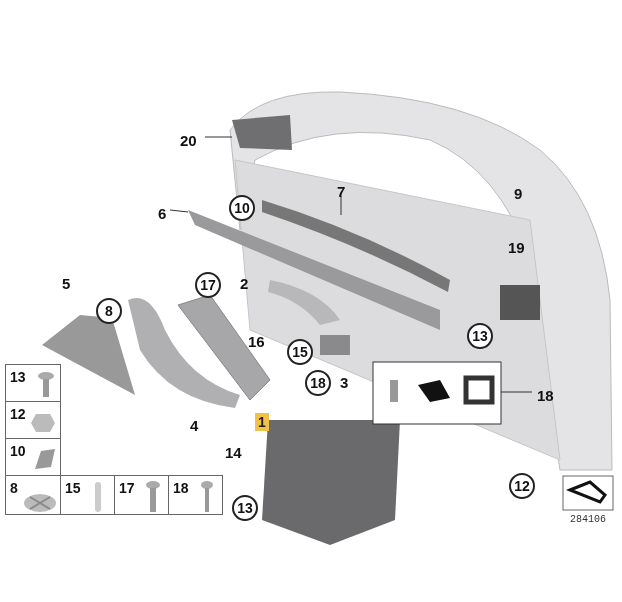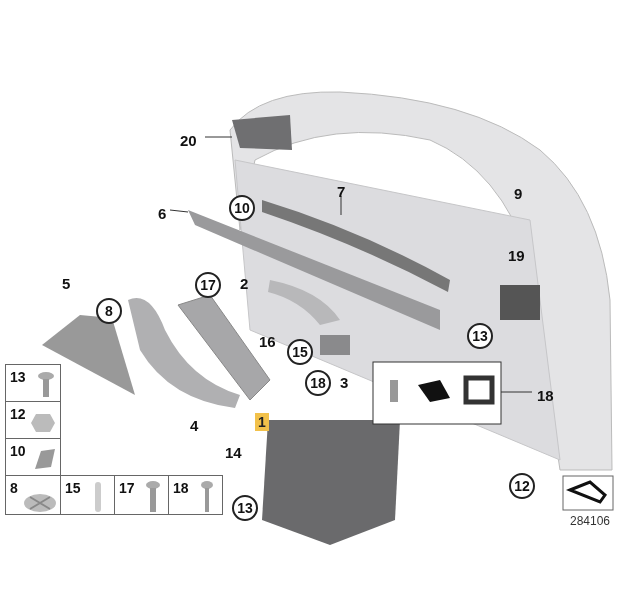--- a/index.html
+++ b/index.html
@@ -3,21 +3,21 @@
 <meta charset="utf-8">
 <style>
   html,body{margin:0;padding:0;background:#fff;}
   body{width:622px;height:602px;position:relative;overflow:hidden;font-family:"Liberation Sans",sans-serif;}
   #diagram{position:absolute;left:0;top:0;width:622px;height:602px;}
   .lbl{position:absolute;font-weight:bold;font-size:15px;color:#111;line-height:1;}
   .circ{position:absolute;width:26px;height:26px;border:2px solid #222;border-radius:50%;background:#fff;font-weight:bold;font-size:14px;color:#111;display:flex;align-items:center;justify-content:center;box-sizing:border-box;}
   .hl{position:absolute;background:#f2c14a;font-weight:bold;font-size:14px;color:#222;padding:1px 3px;}
   .legend-cell{position:absolute;border:1px solid #666;box-sizing:border-box;background:#fff;}
   .legend-num{position:absolute;left:4px;top:4px;font-weight:bold;font-size:14px;color:#111;}
-  .code{position:absolute;font-size:12px;color:#333;}
+  .code{position:absolute;font-size:10px;color:#333;font-family:Liberation Mono, monospace;}
 </style>
 </head>
 <body>
 
 <div id="diagram">
   <svg width="622" height="602" style="position:absolute;left:0;top:0">
 
     <path d="M230 130 Q260 90 340 92 Q470 98 540 150 Q600 200 610 300 L612 470 L560 470 L545 370 L530 260 Q500 170 430 140 Q330 118 255 160 L240 230 Z" fill="#e4e4e6" stroke="#bbb"></path>
     <path d="M235 160 L530 220 L560 460 L250 330 Z" fill="#dcdcdf" stroke="#c6c6c8"></path>
 
@@ -53,27 +53,27 @@
 
     <rect x="563" y="476" width="50" height="34" fill="#fff" stroke="#666"></rect>
     <path d="M570 490 L590 482 L605 495 L600 502 Z" fill="none" stroke="#111" stroke-width="3"></path>
   </svg>
 
   <div class="lbl" style="left:180px;top:133px">20</div>
   <div class="lbl" style="left:337px;top:184px">7</div>
   <div class="lbl" style="left:514px;top:186px">9</div>
   <div class="lbl" style="left:158px;top:206px">6</div>
   <div class="circ" style="left:229px;top:195px">10</div>
-  <div class="lbl" style="left:508px;top:248px">19</div>
+  <div class="lbl" style="left:508px;top:240px">19</div>
   <div class="circ" style="left:195px;top:272px">17</div>
   <div class="lbl" style="left:240px;top:276px">2</div>
   <div class="lbl" style="left:62px;top:276px">5</div>
   <div class="circ" style="left:96px;top:298px">8</div>
   <div class="circ" style="left:467px;top:323px">13</div>
-  <div class="lbl" style="left:259px;top:334px">16</div>
+  <div class="lbl" style="left:248px;top:334px">16</div>
   <div class="circ" style="left:287px;top:339px">15</div>
   <div class="lbl" style="left:340px;top:375px">3</div>
   <div class="circ" style="left:305px;top:370px">18</div>
   <div class="lbl" style="left:190px;top:418px">4</div>
   <div class="hl" style="left:255px;top:413px">1</div>
   <div class="lbl" style="left:537px;top:388px">18</div>
   <div class="lbl" style="left:225px;top:445px">14</div>
   <div class="circ" style="left:509px;top:473px">12</div>
   <div class="circ" style="left:232px;top:495px">13</div>
 

